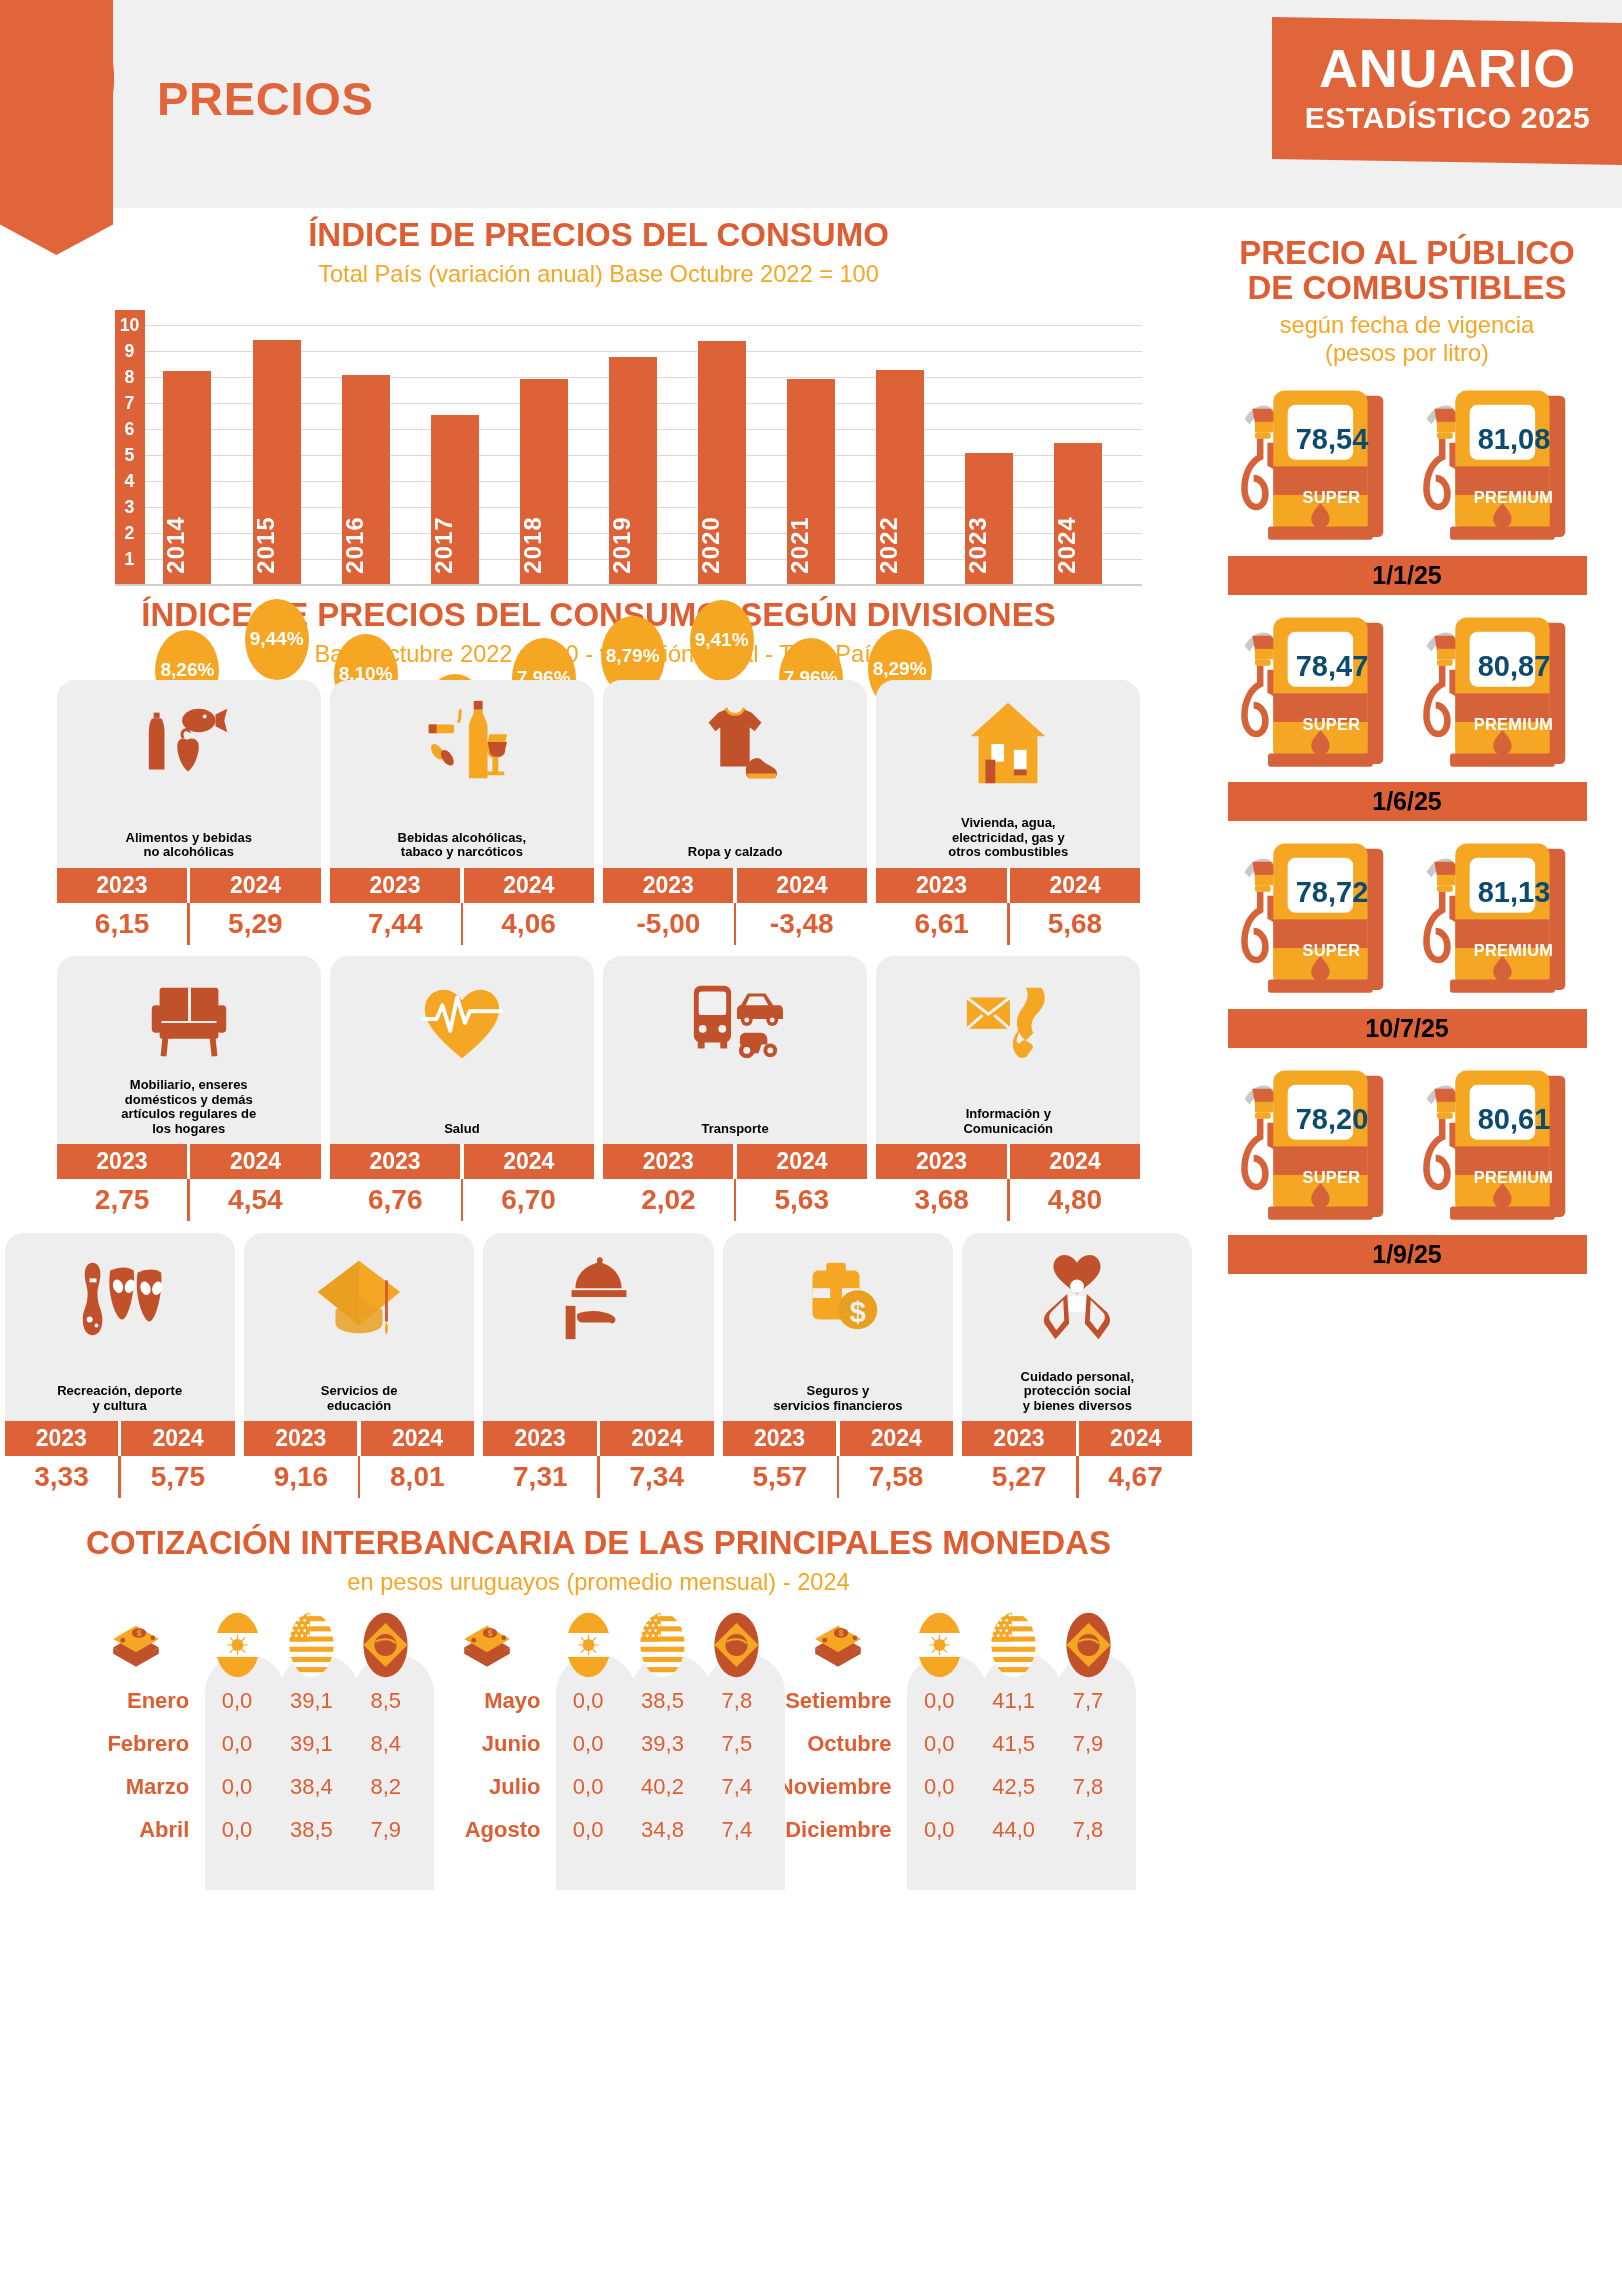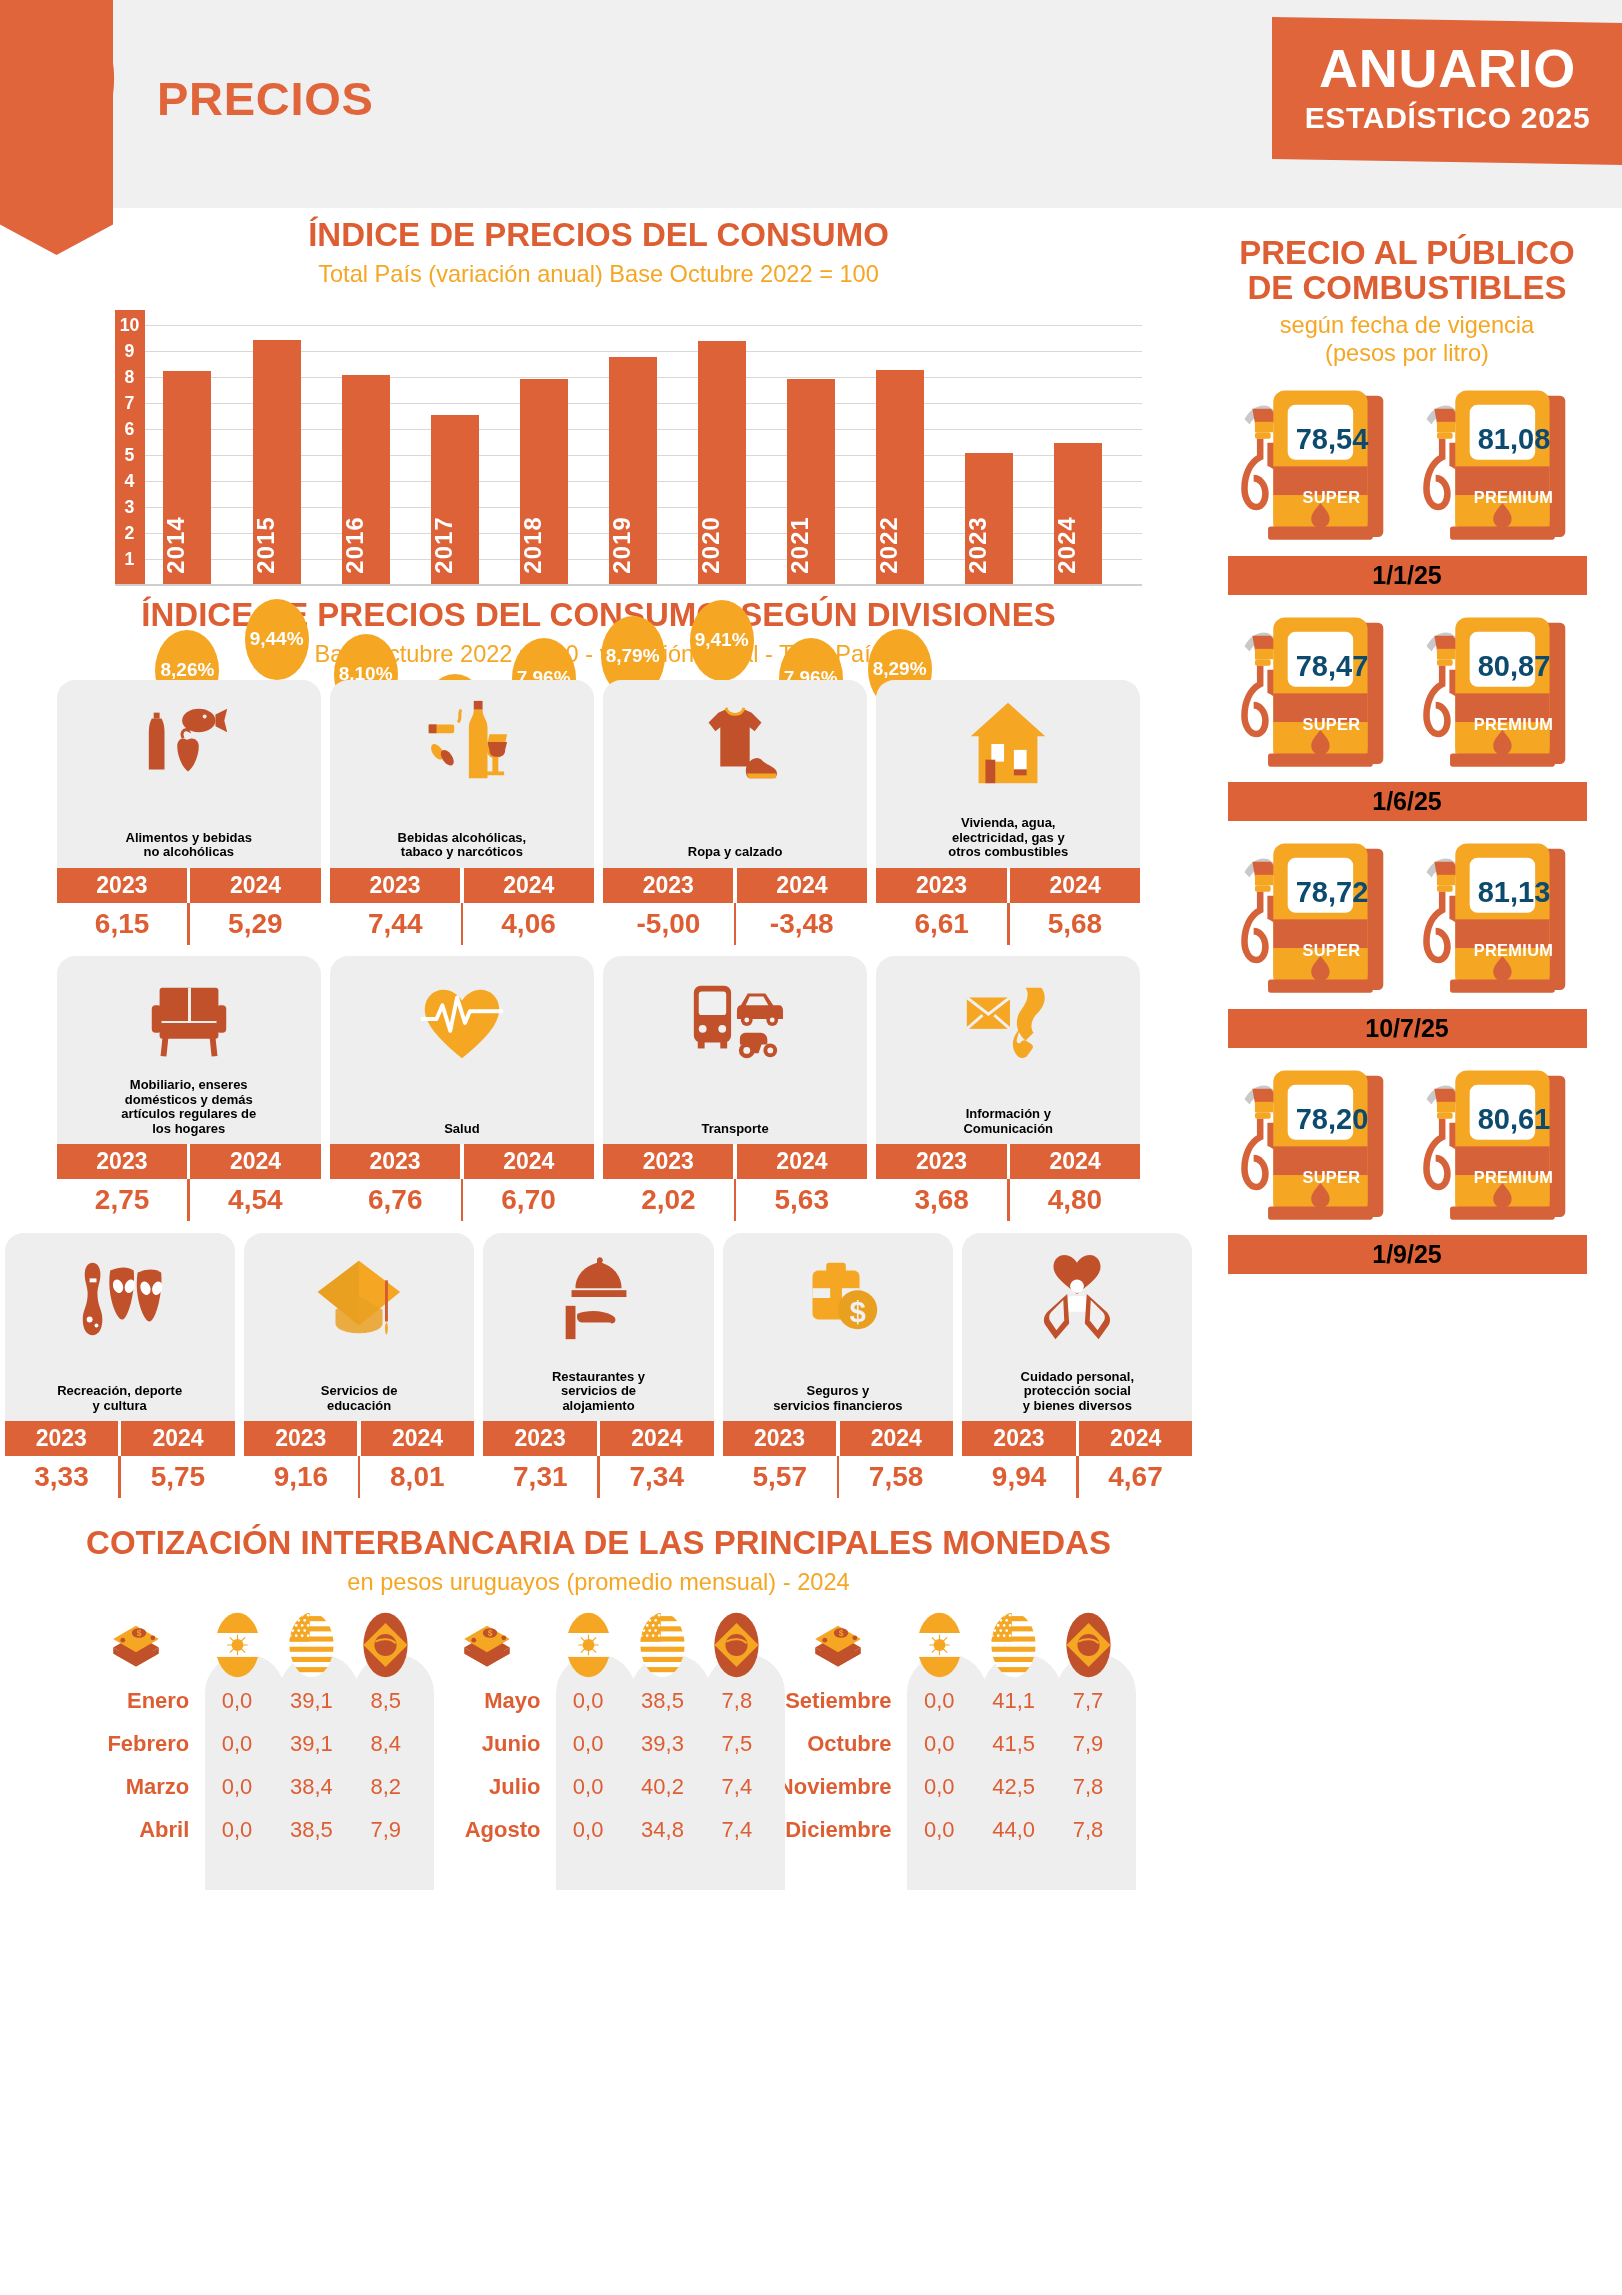--- a/index.html
+++ b/index.html
@@ -570,25 +570,20 @@
           <div class="card-body">
             <div class="card-icon">
               <svg width="98" height="98" viewBox="0 0 100 100">
      <path d="M48 10c3-4 8 0 5 4 12 4 20 14 20 26H26c0-12 8-22 22-26z" fill="#C0512A"></path>
      <rect x="22" y="42" width="56" height="7" fill="#C0512A"></rect>
      <path d="M16 58h10v34h-10z" fill="#C0512A"></path>
      <path d="M28 66c10-4 26-4 36 2 4 2 4 8-2 8H36c-6 0-10-4-8-10z" fill="#C0512A"></path>
      <path d="M30 76h32" stroke="#f0f0f0" stroke-width="2"></path>
               </svg>
             </div>
-            <div class="card-label">
-              <div>Restaurantes y</div>
-              <div>servicios de</div>
-              <div>alojamiento</div>
-            </div>
           </div>
           <div class="card-head-row">
             <div class="card-head-cell">2023</div>
             <div class="head-div"></div>
             <div class="card-head-cell">2024</div>
           </div>
           <div class="card-val-row">
             <div class="card-val-cell">7,31</div>
             <div class="val-div"></div>
             <div class="card-val-cell">7,34</div>
@@ -640,21 +635,21 @@
               <div>protección social</div>
               <div>y bienes diversos</div>
             </div>
           </div>
           <div class="card-head-row">
             <div class="card-head-cell">2023</div>
             <div class="head-div"></div>
             <div class="card-head-cell">2024</div>
           </div>
           <div class="card-val-row">
-            <div class="card-val-cell">9,94</div>
+            <div class="card-val-cell">5,27</div>
             <div class="val-div"></div>
             <div class="card-val-cell">4,67</div>
           </div>
         </div>
       </div>
     </div>
 
   <div class="sect-title" id="cur-head">COTIZACIÓN INTERBANCARIA DE LAS PRINCIPALES MONEDAS</div>
   <div class="sect-sub">en pesos uruguayos (promedio mensual) - 2024</div>
   <div id="cur-grid">

